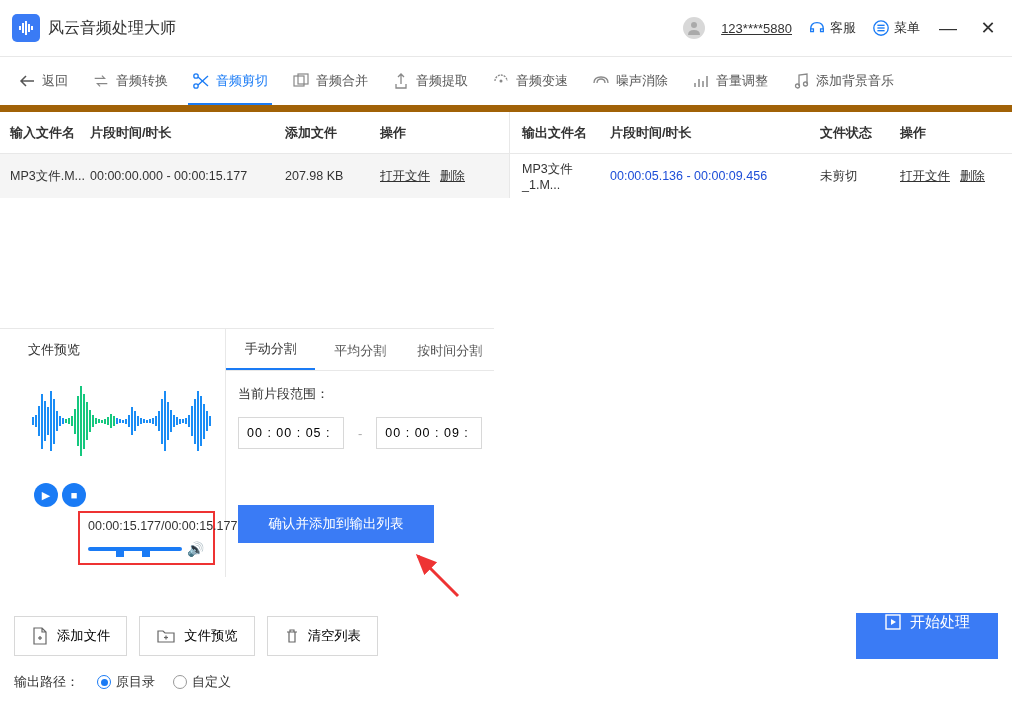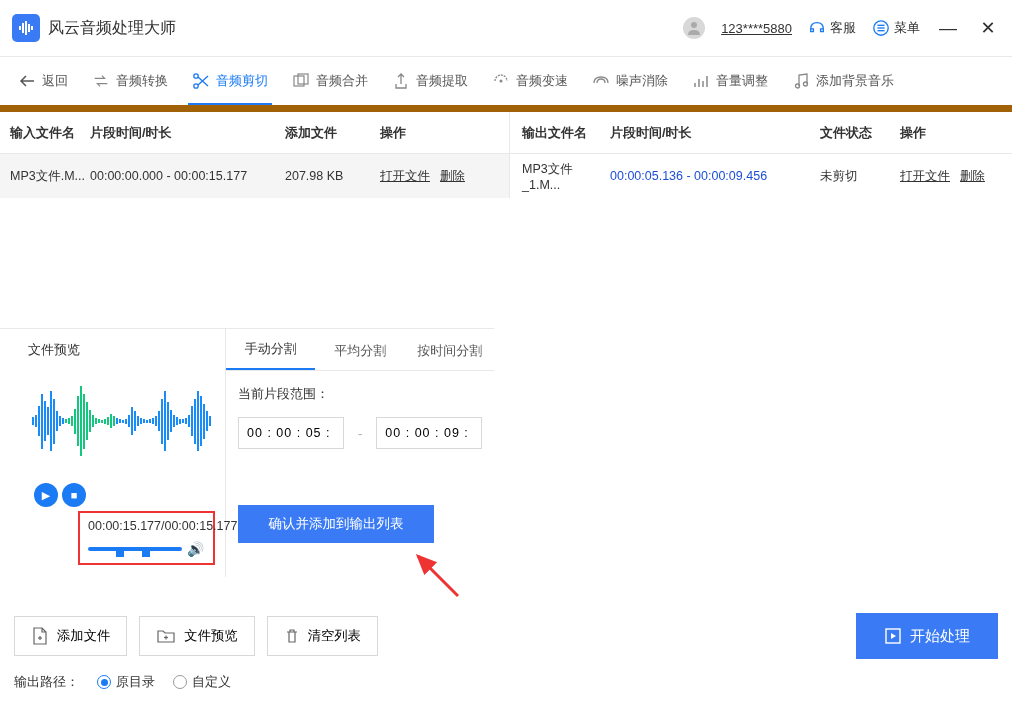--- a/index.html
+++ b/index.html
@@ -64,21 +64,21 @@
 .range-input { border: 1px solid #d8d8d8; padding: 8px 8px; font-size: 12.5px; width: 106px; font-family: inherit; letter-spacing: 1px; }
 .range-dash { color: #aaa; }
 .confirm-btn { margin-top: 56px; width: 196px; height: 38px; background: #3a7bf5; color: #fff; border: none; cursor: pointer; font-size: 13.5px; display: flex; align-items: center; justify-content: center; }
 
 .arrow { position: absolute; left: 410px; top: 548px; pointer-events: none; }
 
 
 .bottom { position: absolute; bottom: 0; left: 0; right: 0; padding: 14px 14px 12px; }
 .btn-row { display: flex; gap: 12px; align-items: center; }
 .file-btn { display: flex; align-items: center; gap: 8px; border: 1px solid #d8d8d8; padding: 8px 16px; cursor: pointer; background: #fff; height: 40px; }
-.start-btn { margin-left: auto; background: #3a7bf5; color: #fff; border: none; padding: 0 28px; height: 46px; cursor: pointer; font-size: 15px; display: flex; align-items: center; gap: 8px; }
+.start-btn { margin-left: auto; background: #3a7bf5; color: #fff; border: none; padding: 0 28px; height: 46px; cursor: pointer; font-size: 15px; display: flex; gap: 8px; }
 .out-row { display: flex; align-items: center; gap: 18px; margin-top: 14px; font-size: 13px; }
 .radio { display: flex; align-items: center; gap: 5px; cursor: pointer; }
 .radio-dot { width: 14px; height: 14px; border-radius: 50%; border: 1.5px solid #999; display: flex; align-items: center; justify-content: center; }
 .radio.checked .radio-dot { border-color: #1a7bf5; }
 .radio.checked .radio-dot::after { content: ""; width: 7px; height: 7px; border-radius: 50%; background: #1a7bf5; }
 </style>
 </head>
 <body>
 
 <div class="titlebar">

